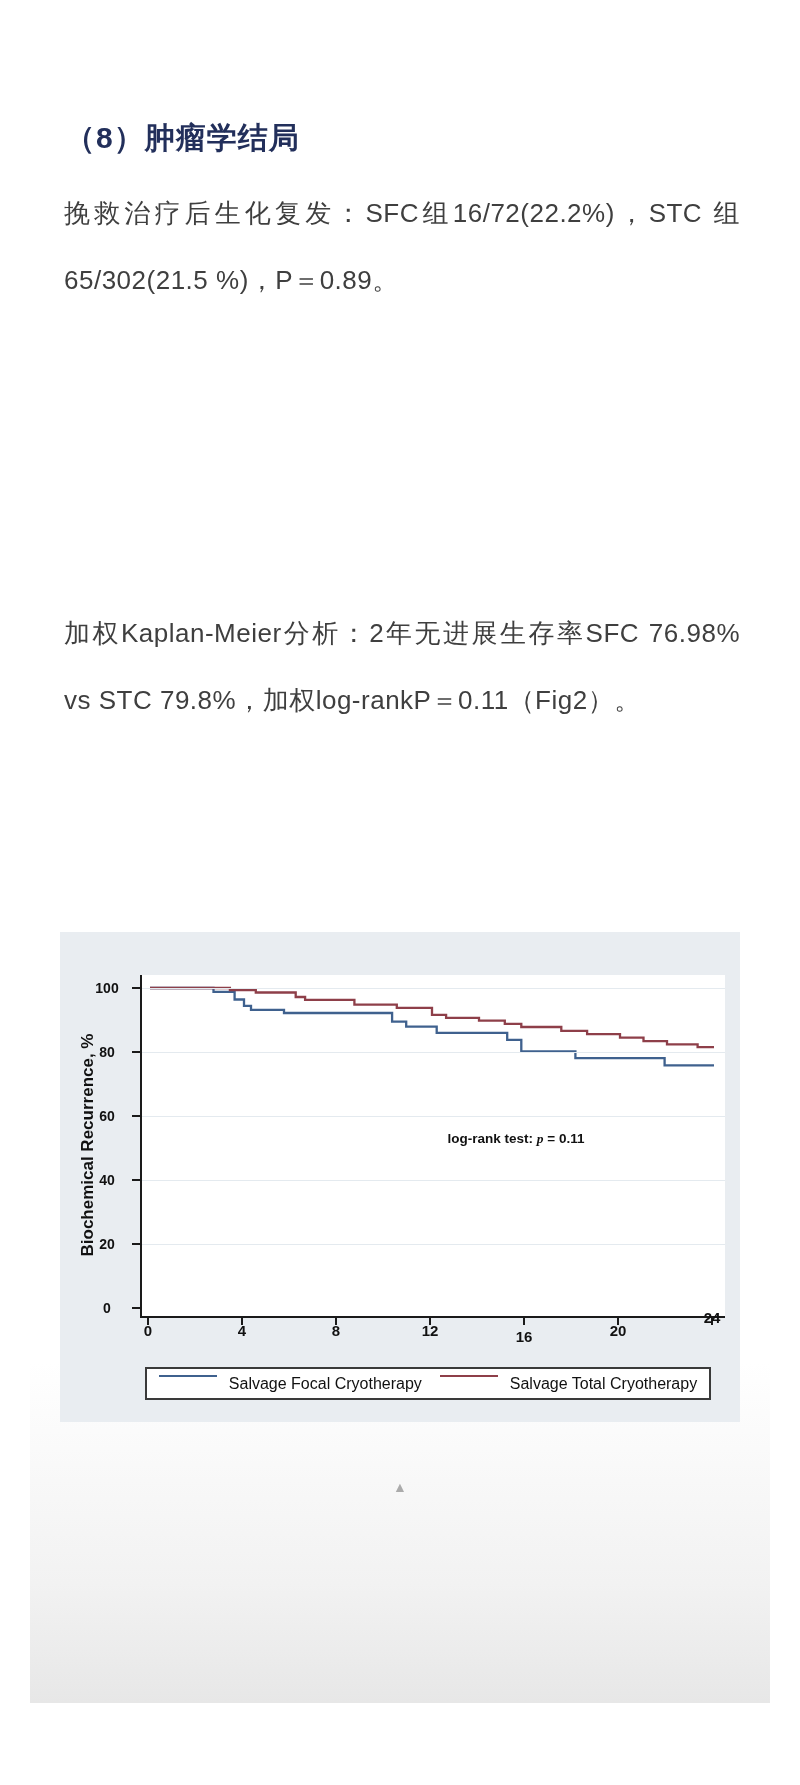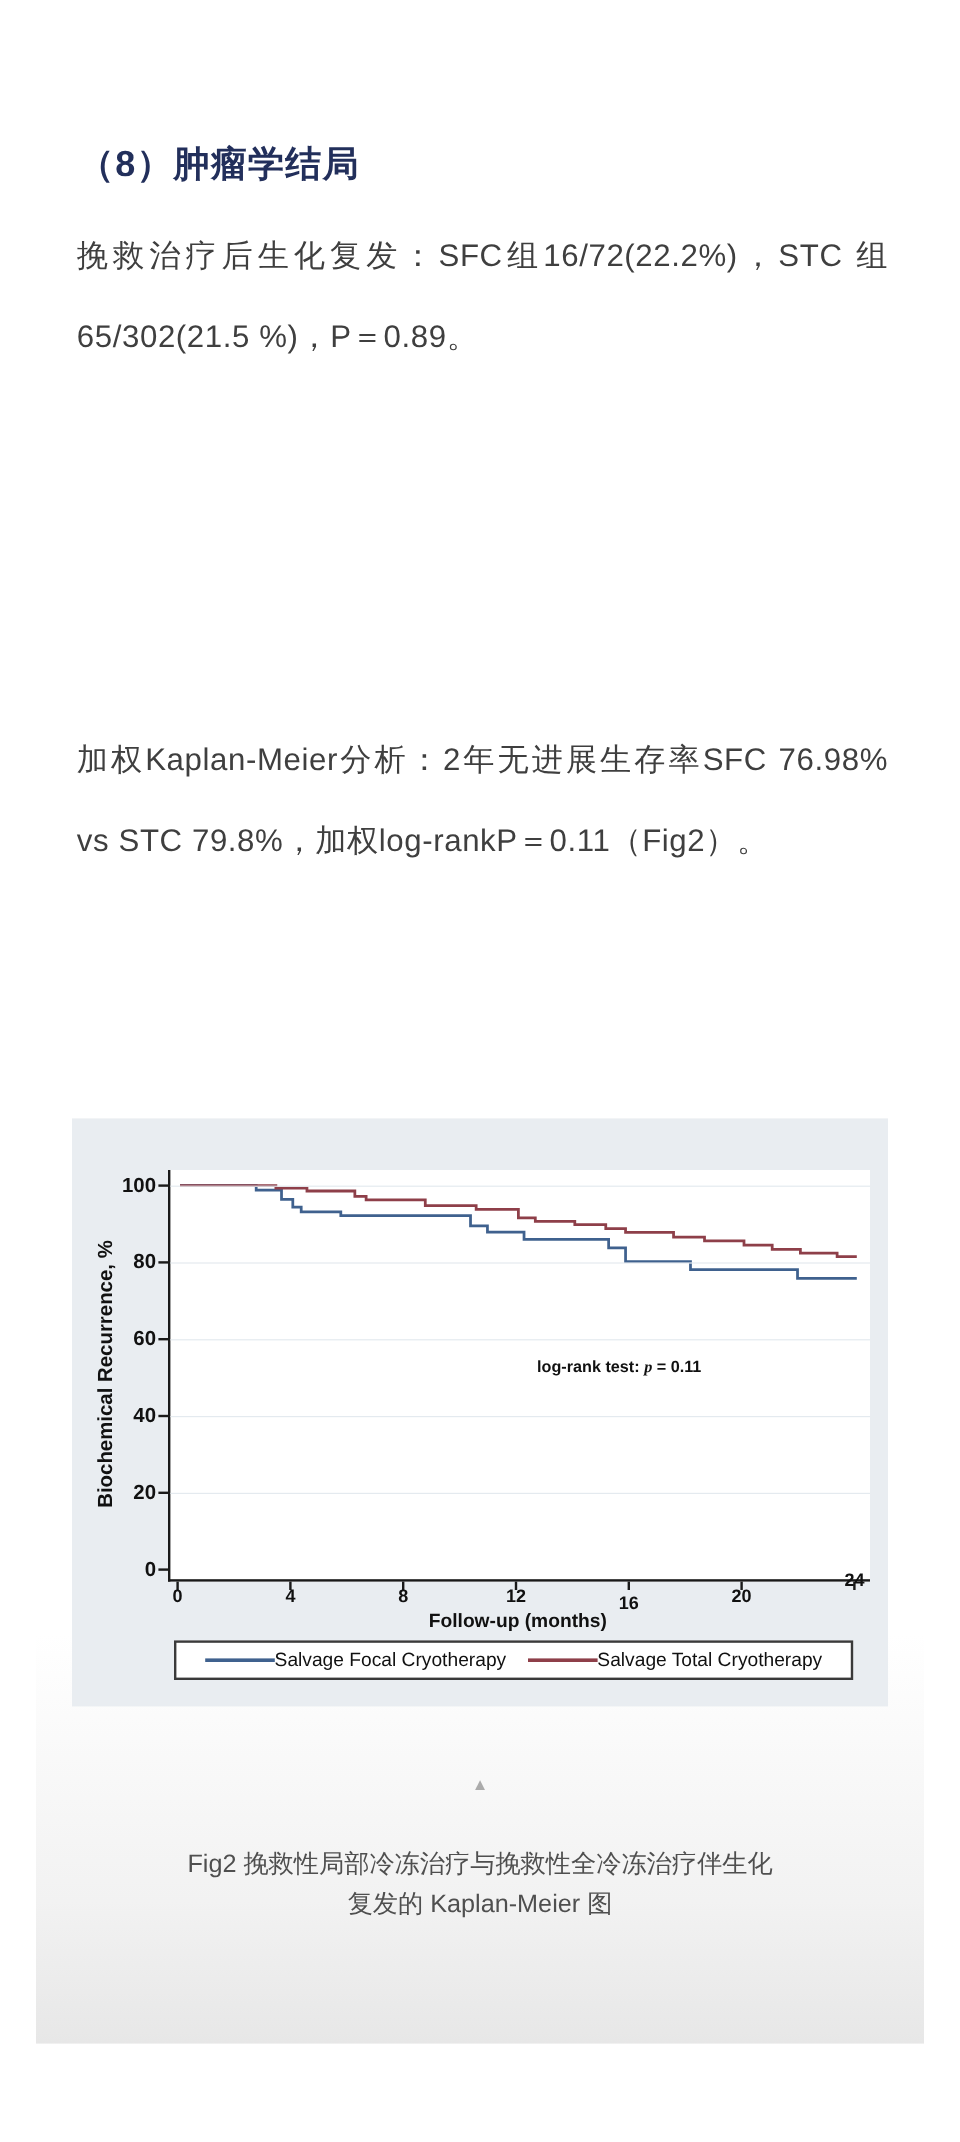--- a/index.html
+++ b/index.html
@@ -18,34 +18,34 @@
         background:#e9edf1;}
   .chart-title{position:absolute;left:80px;top:16px;width:583px;text-align:center;
         font-size:21px;font-weight:bold;color:#1f3864;}
   .plot{position:absolute;left:80px;top:43px;width:583px;height:341px;background:#ffffff;
         border-left:2px solid #1a1a1a;border-bottom:2px solid #1a1a1a;box-sizing:content-box;}
   .gridline{position:absolute;left:0;right:0;height:1px;background:#e4eaef;}
   .plot svg{position:absolute;left:0;top:0;}
   .annotation{position:absolute;left:254px;top:156px;width:240px;text-align:center;
         font-size:13.5px;font-weight:bold;color:#111;}
   .annotation i{font-family:"Liberation Serif","DejaVu Serif",serif;}
-  .ytick-label{position:absolute;width:46px;text-align:right;font-size:17px;font-weight:bold;
+  .ytick-label{position:absolute;width:46px;text-align:center;font-size:14px;font-weight:bold;
         color:#111;line-height:22px;left:24px;}
   .ytick-mark{position:absolute;left:72px;width:8px;height:2px;background:#1a1a1a;}
   .xtick-label{position:absolute;width:44px;text-align:center;font-size:15px;font-weight:bold;
         color:#111;line-height:20px;}
   .xtick-mark{position:absolute;width:2px;height:7px;background:#1a1a1a;top:386px;}
   .xlabel{position:absolute;left:80px;top:411px;width:583px;text-align:center;
         font-size:16px;font-weight:bold;color:#111;}
   .ylabel{position:absolute;left:-132px;top:203px;width:320px;text-align:center;
         font-size:17px;font-weight:bold;color:#111;transform:rotate(-90deg);}
   .legend{position:absolute;left:85px;top:435px;width:566px;height:33px;background:#ffffff;
         border:2px solid #3a3a3a;box-sizing:border-box;display:flex;align-items:center;
         justify-content:center;gap:18px;}
-  .legend-entry{display:flex;align-items:center;}
+  .legend-entry{display:flex;align-items:flex-start;gap:12px;}
   .legend-swatch{width:58px;height:2.5px;}
   .legend-label{font-size:16px;color:#111;}
 
   .collapse-arrow{position:absolute;left:0;width:740px;top:1478px;text-align:center;
         font-size:14px;color:#ababab;cursor:pointer;line-height:18px;}
   .caption{position:absolute;left:0;width:740px;top:1537px;text-align:center;
         font-size:21px;line-height:33px;color:#4f4f4f;}
 </style>
 </head>
 <body>
@@ -67,21 +67,20 @@
             <path d="M 8.0 13.0 H 87.9 V 15.2 H 113.8 V 17.5 H 153.7 V 22.0 H 163.1 V 24.8 H 212.4 V 29.6 H 254.8 V 32.8 H 290.0 V 39.9 H 304.1 V 42.8 H 337.0 V 45.6 H 362.8 V 48.8 H 379.3 V 52.0 H 419.3 V 55.9 H 445.1 V 59.1 H 478.0 V 62.6 H 501.5 V 66.1 H 525.0 V 69.3 H 555.6 V 72.2 H 572.0 V 72.2" fill="none" stroke="#8e3f49" stroke-width="2.3" stroke-linejoin="miter"></path>
           </svg>
         <div class="annotation"><span>log-rank test: </span><i>p</i><span> = 0.11</span></div>
       <div class="gridline" style="top: 268.5px;"></div>
           <div class="gridline" style="top: 204.5px;"></div>
           <div class="gridline" style="top: 140.5px;"></div>
           <div class="gridline" style="top: 76.5px;"></div>
           <div class="gridline" style="top: 12.5px;"></div>
         </div>
 
-      <div class="xlabel">Follow-up (months)</div>
       <div class="legend" id="legend">
           <div class="legend-entry">
             <div class="legend-swatch" style="background: rgb(63, 97, 142);"></div>
             <span class="legend-label">Salvage Focal Cryotherapy</span>
           </div>
           <div class="legend-entry">
             <div class="legend-swatch" style="background: rgb(142, 63, 73);"></div>
             <span class="legend-label">Salvage Total Cryotherapy</span>
           </div>
         </div>
@@ -108,19 +107,15 @@
         <div class="xtick-mark" style="left: 463px;"></div>
         <div class="xtick-label" style="left: 442px; top: 395px;">16</div>
         <div class="xtick-mark" style="left: 557px;"></div>
         <div class="xtick-label" style="left: 536px; top: 389px;">20</div>
         <div class="xtick-mark" style="left: 651px;"></div>
         <div class="xtick-label" style="left: 630px; top: 376px;">24</div>
       </figure>
 
     <div class="collapse-arrow">▲</div>
 
-    <div class="caption">
-      <div>Fig2 挽救性局部冷冻治疗与挽救性全冷冻治疗伴生化</div>
-      <div>复发的 Kaplan-Meier 图</div>
-    </div>
 
   </div>
 </div>
 
 </body></html>

